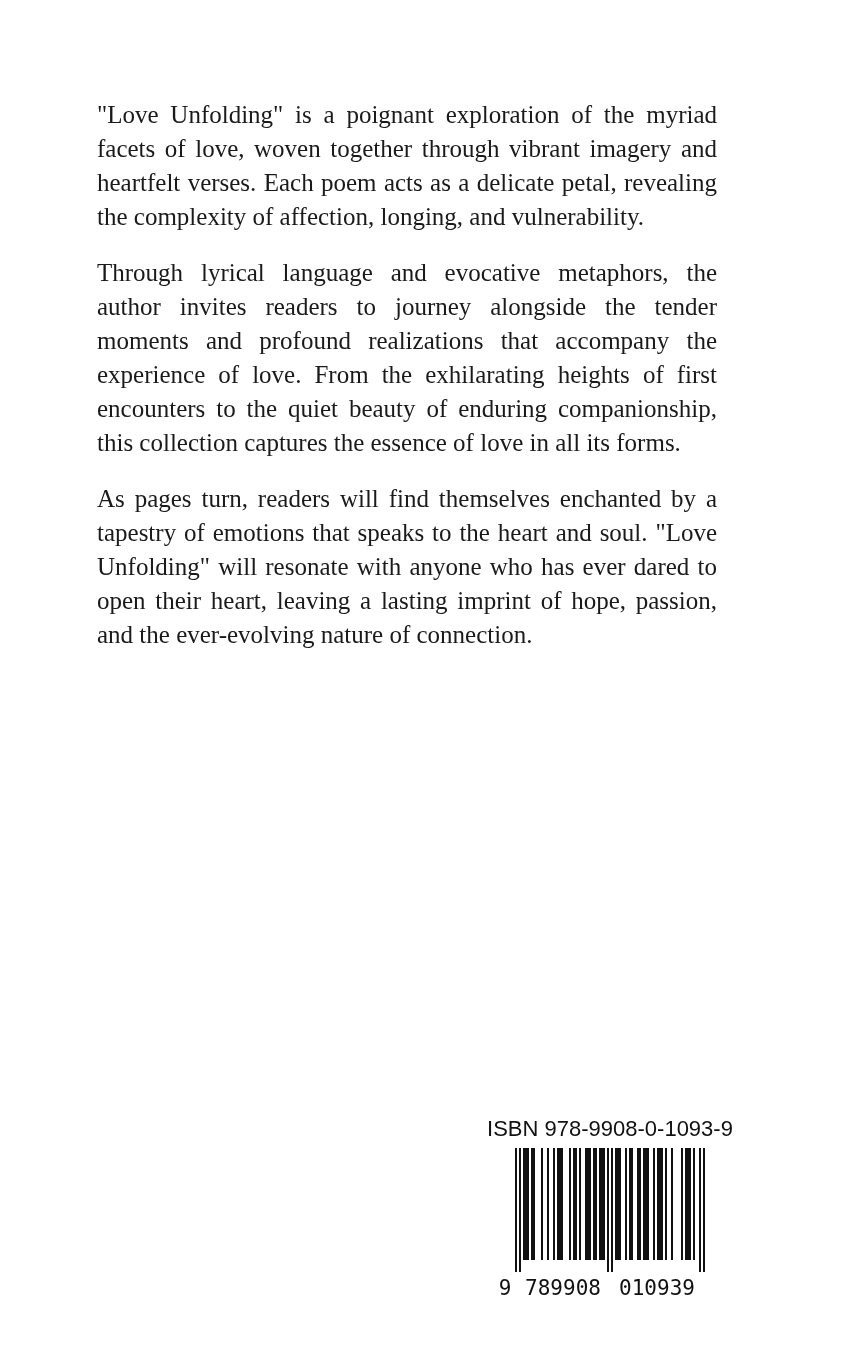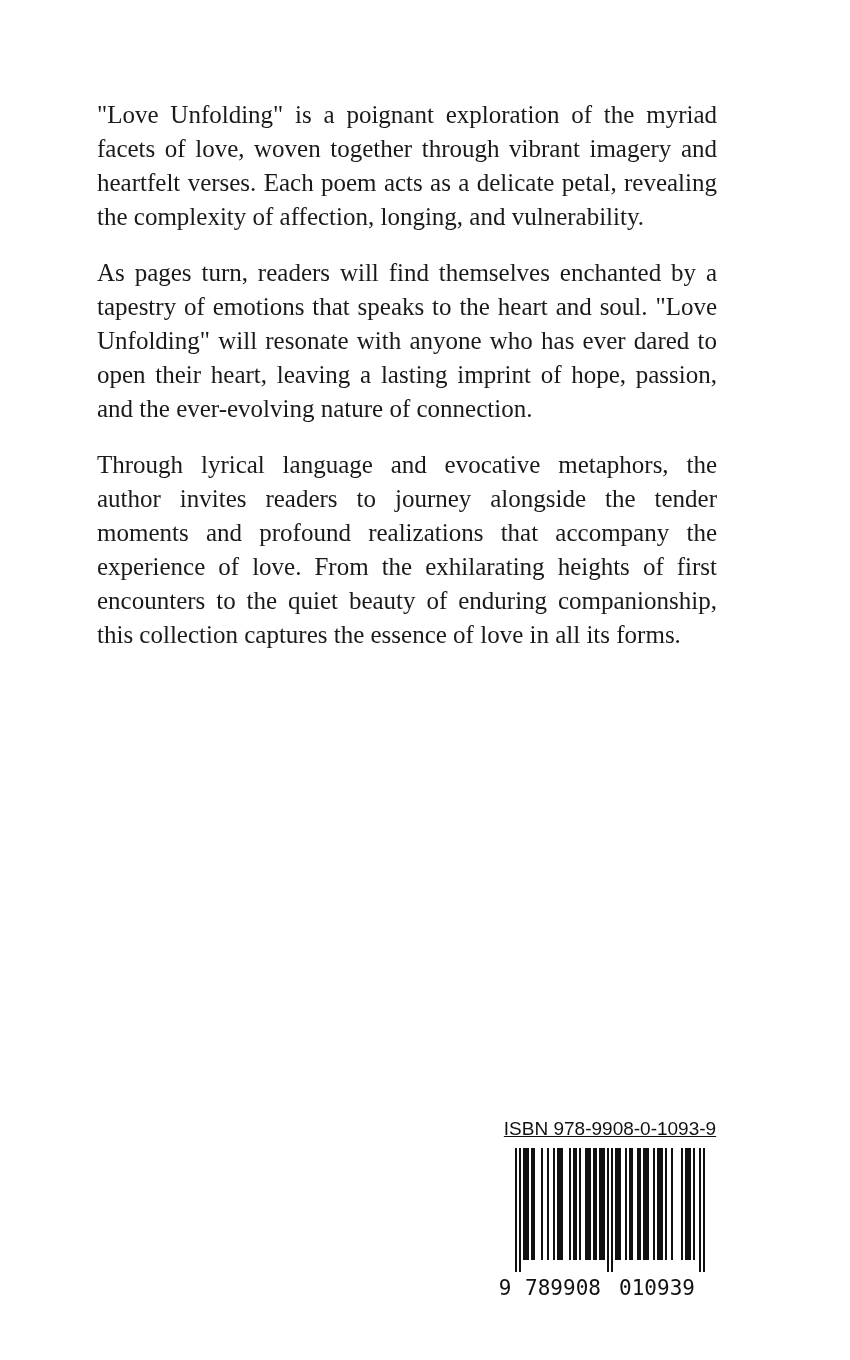--- a/index.html
+++ b/index.html
@@ -31,46 +31,45 @@
   }
   .barcode-block {
     position: absolute;
     top: 1118px;
     left: 487px;
     width: 246px;
     text-align: center;
   }
   .isbn-label {
     font-family: "Liberation Sans", "DejaVu Sans", sans-serif;
-    font-size: 19px;
+    font-size: 22px;
     line-height: 22px;
     color: #111111;
     margin-bottom: 8px;
     white-space: nowrap;
-    text-decoration: underline;
   }
   .barcode-svg {
     display: block;
     margin: 0 auto;
   }
   .bc-digit {
     font-family: "DejaVu Sans Mono", "Liberation Mono", monospace;
     font-size: 21px;
     fill: #111111;
   }
 </style>
 </head>
 <body>
 
 <div class="page">
 
   <div class="blurb">
     <p>"Love Unfolding" is a poignant exploration of the myriad facets of love, woven together through vibrant imagery and heartfelt verses. Each poem acts as a delicate petal, revealing the complexity of affection, longing, and vulnerability.</p>
+    <p>Through lyrical language and evocative metaphors, the author invites readers to journey alongside the tender moments and profound realizations that accompany the experience of love. From the exhilarating heights of first encounters to the quiet beauty of enduring companionship, this collection captures the essence of love in all its forms.</p>
     <p>As pages turn, readers will find themselves enchanted by a tapestry of emotions that speaks to the heart and soul. "Love Unfolding" will resonate with anyone who has ever dared to open their heart, leaving a lasting imprint of hope, passion, and the ever-evolving nature of connection.</p>
-    <p>Through lyrical language and evocative metaphors, the author invites readers to journey alongside the tender moments and profound realizations that accompany the experience of love. From the exhilarating heights of first encounters to the quiet beauty of enduring companionship, this collection captures the essence of love in all its forms.</p>
   </div>
 
   <div class="barcode-block">
     <div class="isbn-label">ISBN 978-9908-0-1093-9</div>
     <svg id="barcode" class="barcode-svg" width="226" height="152" viewBox="0 0 226 152" xmlns="http://www.w3.org/2000/svg">
         <rect x="18" y="0" width="2" height="124" fill="#111111"></rect>
         <rect x="22" y="0" width="2" height="124" fill="#111111"></rect>
         <rect x="26" y="0" width="2" height="112" fill="#111111"></rect>
         <rect x="28" y="0" width="2" height="112" fill="#111111"></rect>
         <rect x="30" y="0" width="2" height="112" fill="#111111"></rect>

